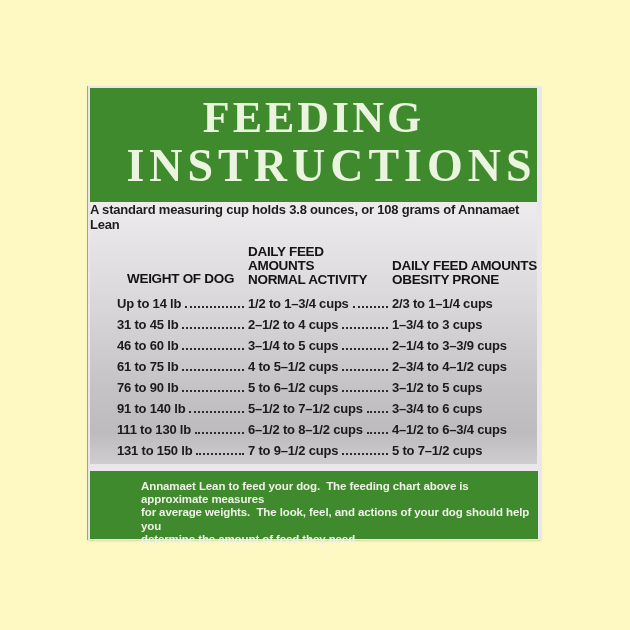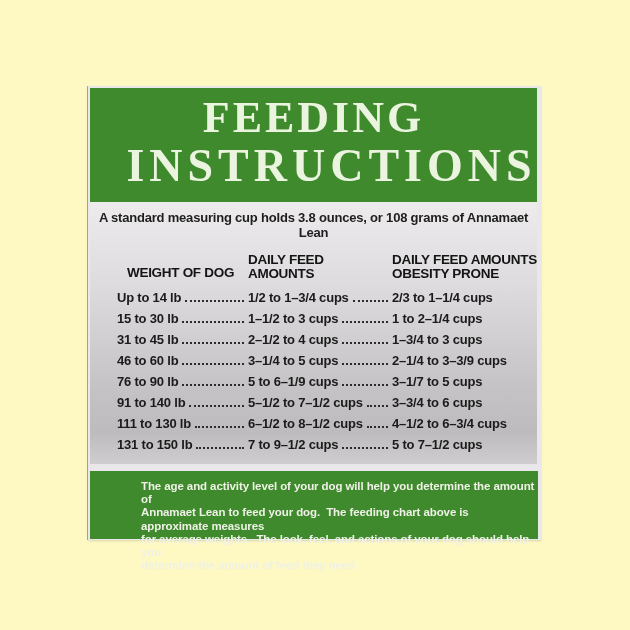--- a/index.html
+++ b/index.html
@@ -26,22 +26,22 @@
   .title-line1{font-size:44px;line-height:47px;letter-spacing:3px;margin-top:6px;}
   .title-line2{font-size:46px;line-height:50px;letter-spacing:5px;padding-left:36px;}
   .mid{
     position:absolute;left:2px;right:4px;top:116px;height:262px;
     background:linear-gradient(180deg,
       #edebec 0%, #e8e6e8 10%, #dddbdd 32%,
       #d2d0d2 50%, #c4c2c4 72%, #bdbbbd 88%, #cfcdcf 100%);
     color:#1b1b1b;
   }
   .measure{
-    text-align:center;font-weight:700;font-size:13px;letter-spacing:-0.2px;
-    padding-top:8px;color:#1e1e1e;white-space:pre-wrap;
+    font-weight:700;font-size:13px;letter-spacing:-0.2px;
+    color:#1e1e1e;white-space:pre-wrap;
   }
   .thead{
     display:grid;grid-template-columns:131px 144px auto;
     padding-left:27px;margin-top:13px;
     align-items:end;
     font-weight:700;font-size:13.5px;line-height:14px;letter-spacing:-0.3px;
     color:#141414;
   }
   .th1{padding-left:10px;padding-bottom:1px;}
   .rows{margin-top:6px;padding-left:27px;padding-right:14px;}
@@ -75,20 +75,21 @@
       <div class="title-line2">INSTRUCTIONS</div>
     </div>
 
     <div class="mid">
       <div class="measure">A standard measuring cup holds 3.8 ounces, or 108 grams of Annamaet Lean</div>
 
       <div class="thead">
         <div class="th1">WEIGHT OF DOG</div>
         <div class="th2">
           <div>DAILY FEED AMOUNTS</div>
+          <div>NORMAL ACTIVITY</div>
         </div>
         <div class="th3">
           <div>DAILY FEED AMOUNTS</div>
           <div>OBESITY PRONE</div>
         </div>
       </div>
 
       <div class="rows">
         <div class="row">
           <div class="cell">
@@ -98,33 +99,20 @@
           <div class="cell">
               <span>1/2 to 1–3/4 cups</span>
               <span class="leader"></span>
             </div>
           <div class="cell">
               <span>2/3 to 1–1/4 cups</span>
             </div>
         </div>
         <div class="row">
           <div class="cell">
-              <span>15 to 30 lb</span>
-              <span class="leader"></span>
-            </div>
-          <div class="cell">
-              <span>1–1/2 to 3 cups</span>
-              <span class="leader"></span>
-            </div>
-          <div class="cell">
-              <span>1 to 2–1/4 cups</span>
-            </div>
-        </div>
-        <div class="row">
-          <div class="cell">
               <span>31 to 45 lb</span>
               <span class="leader"></span>
             </div>
           <div class="cell">
               <span>2–1/2 to 4 cups</span>
               <span class="leader"></span>
             </div>
           <div class="cell">
               <span>1–3/4 to 3 cups</span>
             </div>
@@ -137,29 +125,42 @@
           <div class="cell">
               <span>3–1/4 to 5 cups</span>
               <span class="leader"></span>
             </div>
           <div class="cell">
               <span>2–1/4 to 3–3/9 cups</span>
             </div>
         </div>
         <div class="row">
           <div class="cell">
+              <span>61 to 75 lb</span>
+              <span class="leader"></span>
+            </div>
+          <div class="cell">
+              <span>4 to 5–1/2 cups</span>
+              <span class="leader"></span>
+            </div>
+          <div class="cell">
+              <span>2–3/4 to 4–1/2 cups</span>
+            </div>
+        </div>
+        <div class="row">
+          <div class="cell">
               <span>76 to 90 lb</span>
               <span class="leader"></span>
             </div>
           <div class="cell">
-              <span>5 to 6–1/9 cups</span>
-              <span class="leader"></span>
-            </div>
-          <div class="cell">
-              <span>3–1/7 to 5 cups</span>
+              <span>5 to 6–1/2 cups</span>
+              <span class="leader"></span>
+            </div>
+          <div class="cell">
+              <span>3–1/2 to 5 cups</span>
             </div>
         </div>
         <div class="row">
           <div class="cell">
               <span>91 to 140 lb</span>
               <span class="leader"></span>
             </div>
           <div class="cell">
               <span>5–1/2 to 7–1/2 cups</span>
               <span class="leader"></span>
@@ -191,20 +192,19 @@
               <span class="leader"></span>
             </div>
           <div class="cell">
               <span>5 to 7–1/2 cups</span>
             </div>
         </div>
       </div>
     </div>
 
     <div class="footer">
-      <div class="fline">The age and activity level of your dog will help you determine the amount of</div>
       <div class="fline">Annamaet Lean to feed your dog.  The feeding chart above is approximate measures</div>
       <div class="fline">for average weights.  The look, feel, and actions of your dog should help you</div>
       <div class="fline">determine the amount of feed they need</div>
     </div>
 
   </div>
 </div>
 
 </body></html>

